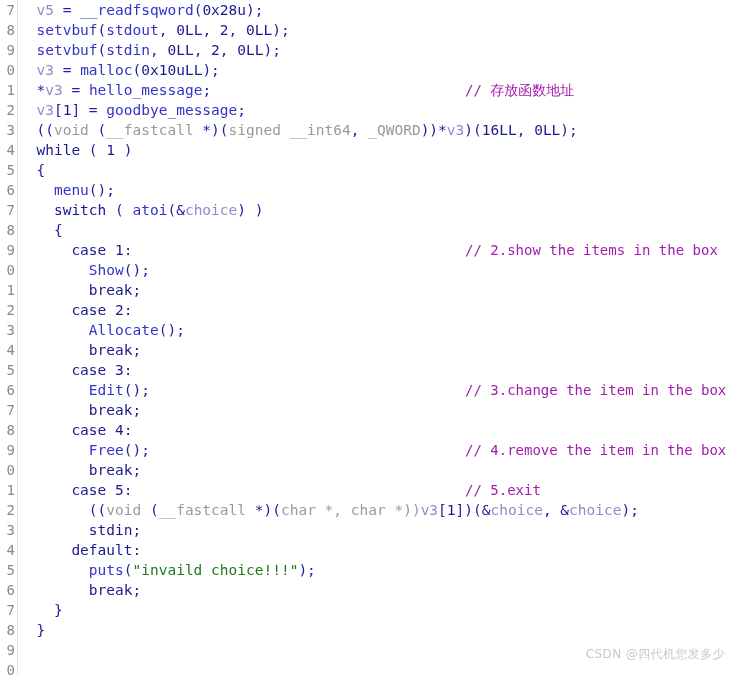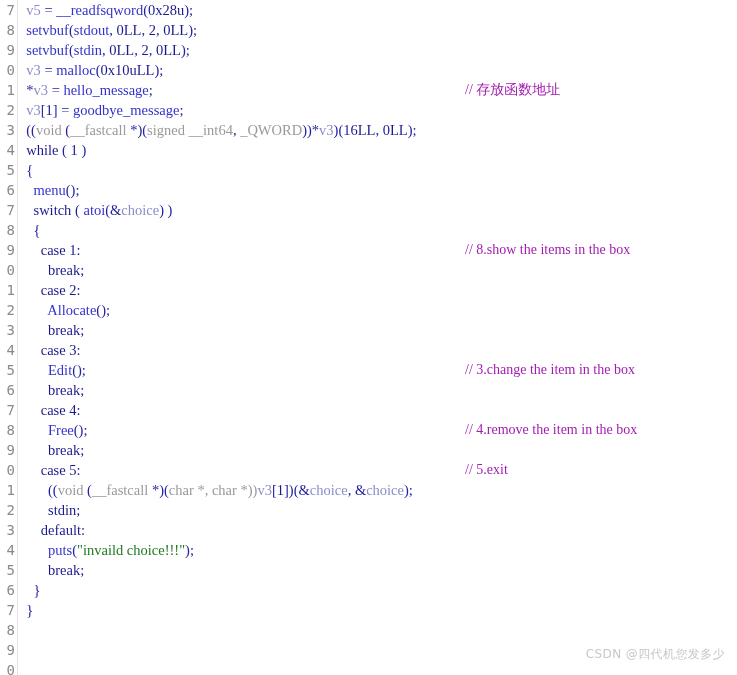--- a/index.html
+++ b/index.html
@@ -47,21 +47,20 @@
   }
 
   
   .code {
     position: absolute;
     top: 0;
     left: 19px;
     width: 718px;
     height: 592px;
     z-index: 1;
-    font-family: Liberation Serif, serif;
   }
   .code-line {
     position: relative;
     height: 20px;
     line-height: 20px;
     font-size: 14.5px;
     white-space: pre;
     color: #3a39b0;
   }
   .code-line .seg { white-space: pre; }
@@ -147,21 +146,22 @@
       <div class="code-line"><span><span class="seg pun">  </span><span class="seg fn">setvbuf</span><span class="seg pun">(</span><span class="seg fn">stdin</span><span class="seg pun">, </span><span class="seg num">0LL</span><span class="seg pun">, </span><span class="seg num">2</span><span class="seg pun">, </span><span class="seg num">0LL</span><span class="seg pun">);</span></span></div>
       <div class="code-line"><span><span class="seg pun">  </span><span class="seg var">v3</span><span class="seg pun"> = </span><span class="seg fn">malloc</span><span class="seg pun">(</span><span class="seg num">0x10uLL</span><span class="seg pun">);</span></span></div>
       <div class="code-line"><span><span class="seg pun">  *</span><span class="seg var">v3</span><span class="seg pun"> = </span><span class="seg fn">hello_message</span><span class="seg pun">;</span></span><span class="cmt-col">// 存放函数地址</span></div>
       <div class="code-line"><span><span class="seg pun">  </span><span class="seg var">v3</span><span class="seg pun">[</span><span class="seg num">1</span><span class="seg pun">] = </span><span class="seg fn">goodbye_message</span><span class="seg pun">;</span></span></div>
       <div class="code-line"><span><span class="seg pun">  ((</span><span class="seg typ">void</span><span class="seg pun"> (</span><span class="seg typ">__fastcall</span><span class="seg pun"> *)(</span><span class="seg typ">signed __int64</span><span class="seg pun">, </span><span class="seg typ">_QWORD</span><span class="seg pun">))*</span><span class="seg var">v3</span><span class="seg pun">)(</span><span class="seg num">16LL</span><span class="seg pun">, </span><span class="seg num">0LL</span><span class="seg pun">);</span></span></div>
       <div class="code-line"><span><span class="seg pun">  </span><span class="seg kw">while</span><span class="seg pun"> ( </span><span class="seg num">1</span><span class="seg pun"> )</span></span></div>
       <div class="code-line"><span><span class="seg pun">  {</span></span></div>
       <div class="code-line"><span><span class="seg pun">    </span><span class="seg fn">menu</span><span class="seg pun">();</span></span></div>
       <div class="code-line"><span><span class="seg pun">    </span><span class="seg kw">switch</span><span class="seg pun"> ( </span><span class="seg fn">atoi</span><span class="seg pun">(&amp;</span><span class="seg var">choice</span><span class="seg pun">) )</span></span></div>
       <div class="code-line"><span><span class="seg pun">    {</span></span></div>
-      <div class="code-line"><span><span class="seg pun">      </span><span class="seg kw">case</span><span class="seg pun"> </span><span class="seg num">1</span><span class="seg pun">:</span></span><span class="cmt-col">// 8.show the items in the box</span></div>
+      <div class="code-line"><span><span class="seg pun">      </span><span class="seg kw">case</span><span class="seg pun"> </span><span class="seg num">1</span><span class="seg pun">:</span></span><span class="cmt-col">// 2.show the items in the box</span></div>
+      <div class="code-line"><span><span class="seg pun">        </span><span class="seg fn">Show</span><span class="seg pun">();</span></span></div>
       <div class="code-line"><span><span class="seg pun">        </span><span class="seg kw">break</span><span class="seg pun">;</span></span></div>
       <div class="code-line"><span><span class="seg pun">      </span><span class="seg kw">case</span><span class="seg pun"> </span><span class="seg num">2</span><span class="seg pun">:</span></span></div>
       <div class="code-line"><span><span class="seg pun">        </span><span class="seg fn">Allocate</span><span class="seg pun">();</span></span></div>
       <div class="code-line"><span><span class="seg pun">        </span><span class="seg kw">break</span><span class="seg pun">;</span></span></div>
       <div class="code-line"><span><span class="seg pun">      </span><span class="seg kw">case</span><span class="seg pun"> </span><span class="seg num">3</span><span class="seg pun">:</span></span></div>
       <div class="code-line"><span><span class="seg pun">        </span><span class="seg fn">Edit</span><span class="seg pun">();</span></span><span class="cmt-col">// 3.change the item in the box</span></div>
       <div class="code-line"><span><span class="seg pun">        </span><span class="seg kw">break</span><span class="seg pun">;</span></span></div>
       <div class="code-line"><span><span class="seg pun">      </span><span class="seg kw">case</span><span class="seg pun"> </span><span class="seg num">4</span><span class="seg pun">:</span></span></div>
       <div class="code-line"><span><span class="seg pun">        </span><span class="seg fn">Free</span><span class="seg pun">();</span></span><span class="cmt-col">// 4.remove the item in the box</span></div>
       <div class="code-line"><span><span class="seg pun">        </span><span class="seg kw">break</span><span class="seg pun">;</span></span></div>

